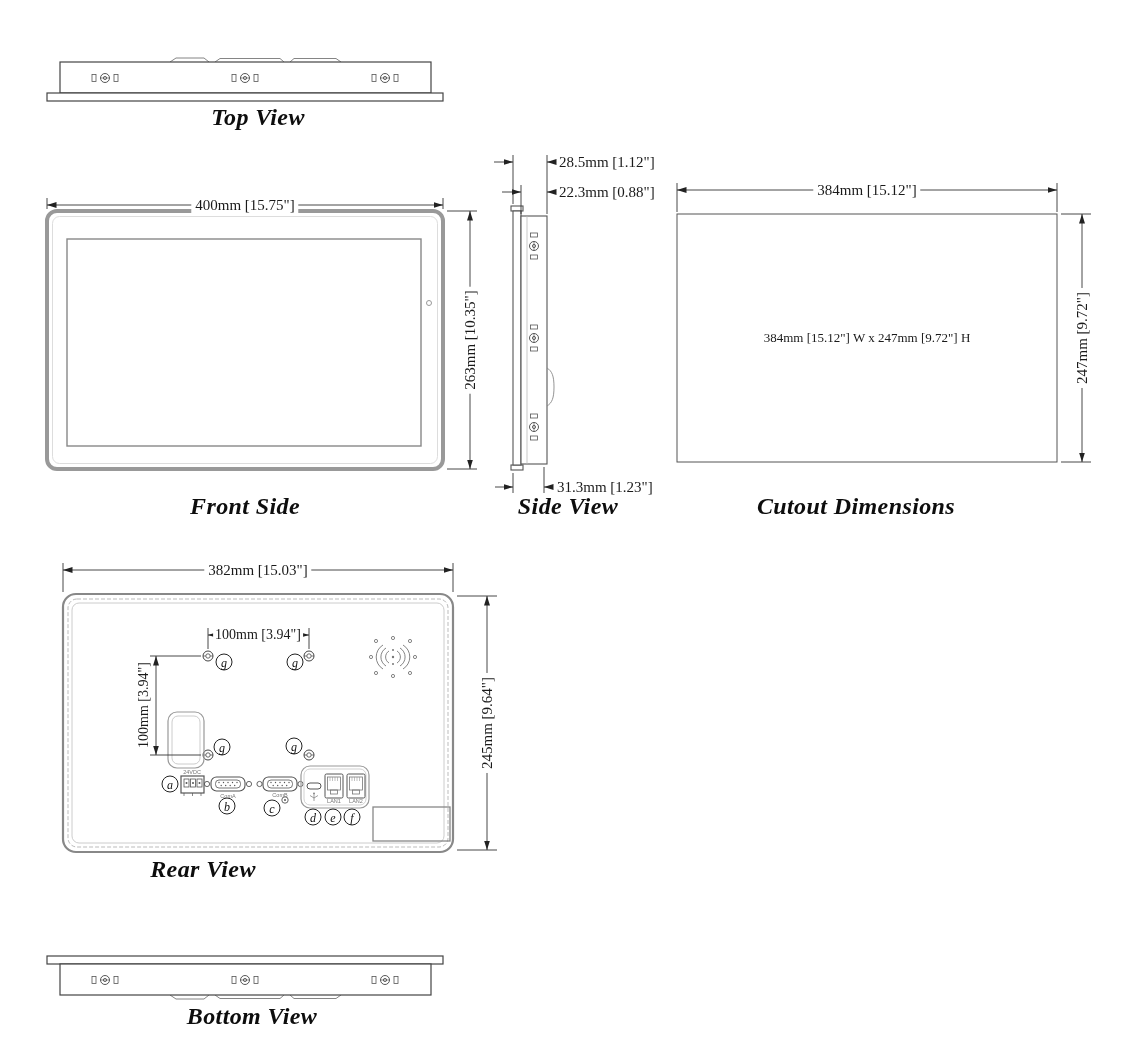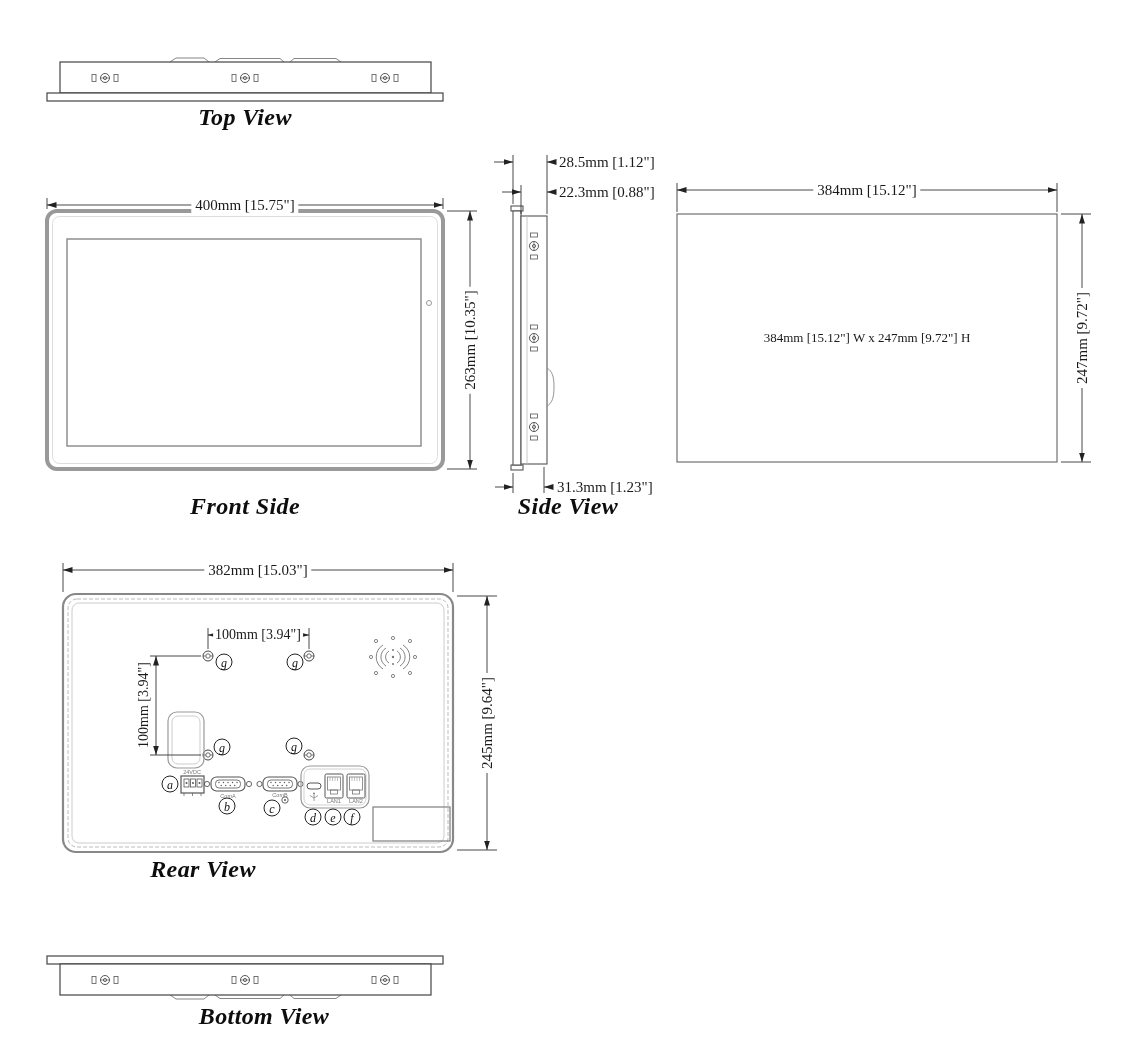--- a/index.html
+++ b/index.html
@@ -261,42 +261,43 @@
     <g fill="none" stroke="#444" stroke-width="1.2">
       <path d="M170,995 l6,4 h28 l5,-4 M215,995 l5,3.5 h60 l4,-3.5 M290,995 l4,3.5 h42 l5,-3.5" stroke="#777" stroke-width="0.9"></path>
       <rect x="47" y="956" width="396" height="8" fill="#fff"></rect>
       <rect x="60" y="964" width="371" height="31" fill="#fff"></rect>
       <use href="#scrA" x="105" y="980"></use>
       <use href="#scrA" x="245" y="980"></use>
       <use href="#scrA" x="385" y="980"></use>
     </g>
   </svg>
 
-  <span class="view-label" style="left:245px; top:104px;">Top View</span>
+  <span class="view-label" style="left:258px; top:104px;">Top View</span>
 
   <span class="dim-text" style="left:245px; top:205px;">400mm [15.75"]</span>
   <span class="dim-text vertical" style="left:470px; top:340px;">263mm [10.35"]</span>
   <span class="view-label" style="left:245px; top:493px;">Front Side</span>
 
   <span class="dim-left" style="left:557px; top:162px;">28.5mm [1.12"]</span>
   <span class="dim-left" style="left:557px; top:192px;">22.3mm [0.88"]</span>
   <span class="dim-left" style="left:555px; top:487px;">31.3mm [1.23"]</span>
   <span class="view-label" style="left:568px; top:493px;">Side View</span>
 
   <span class="dim-text" style="left:867px; top:190px;">384mm [15.12"]</span>
   <span class="note-text" style="left:867px; top:338px;">384mm [15.12"] W x 247mm [9.72"] H</span>
   <span class="dim-text vertical" style="left:1082px; top:338px;">247mm [9.72"]</span>
+  <span class="view-label" style="left:856px; top:493px;">Cutout Dimensions</span>
 
   <span class="dim-text" style="left:258px; top:570px;">382mm [15.03"]</span>
   <span class="dim-text vertical" style="left:487px; top:723px;">245mm [9.64"]</span>
   <span class="dim-text small" style="left:258px; top:635px;">100mm [3.94"]</span>
   <span class="dim-text small vertical" style="left:144px; top:705px;">100mm [3.94"]</span>
   <span class="view-label" style="left:203px; top:856px;">Rear View</span>
 
-  <span class="view-label" style="left:264px; top:1003px;">Bottom View</span>
+  <span class="view-label" style="left:252px; top:1003px;">Bottom View</span>
 
   <span class="callout" style="left:170px; top:784px;">a</span>
   <span class="callout" style="left:227px; top:806px;">b</span>
   <span class="callout" style="left:272px; top:808px;">c</span>
   <span class="callout" style="left:313px; top:817px;">d</span>
   <span class="callout" style="left:333px; top:817px;">e</span>
   <span class="callout" style="left:352px; top:817px;">f</span>
   <span class="callout" style="left:224px; top:662px;">g</span>
   <span class="callout" style="left:295px; top:662px;">g</span>
   <span class="callout" style="left:222px; top:747px;">g</span>

